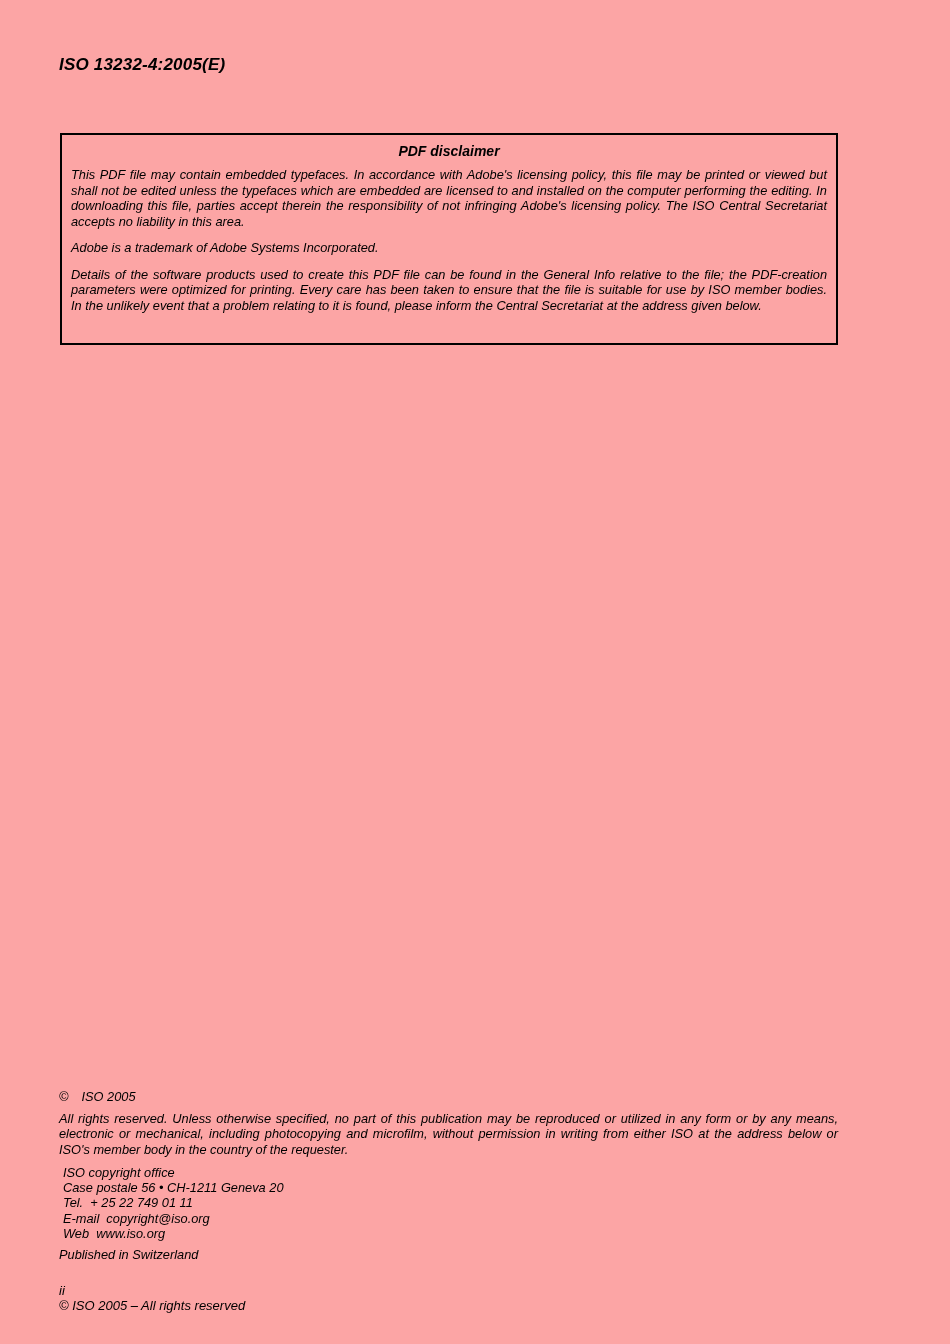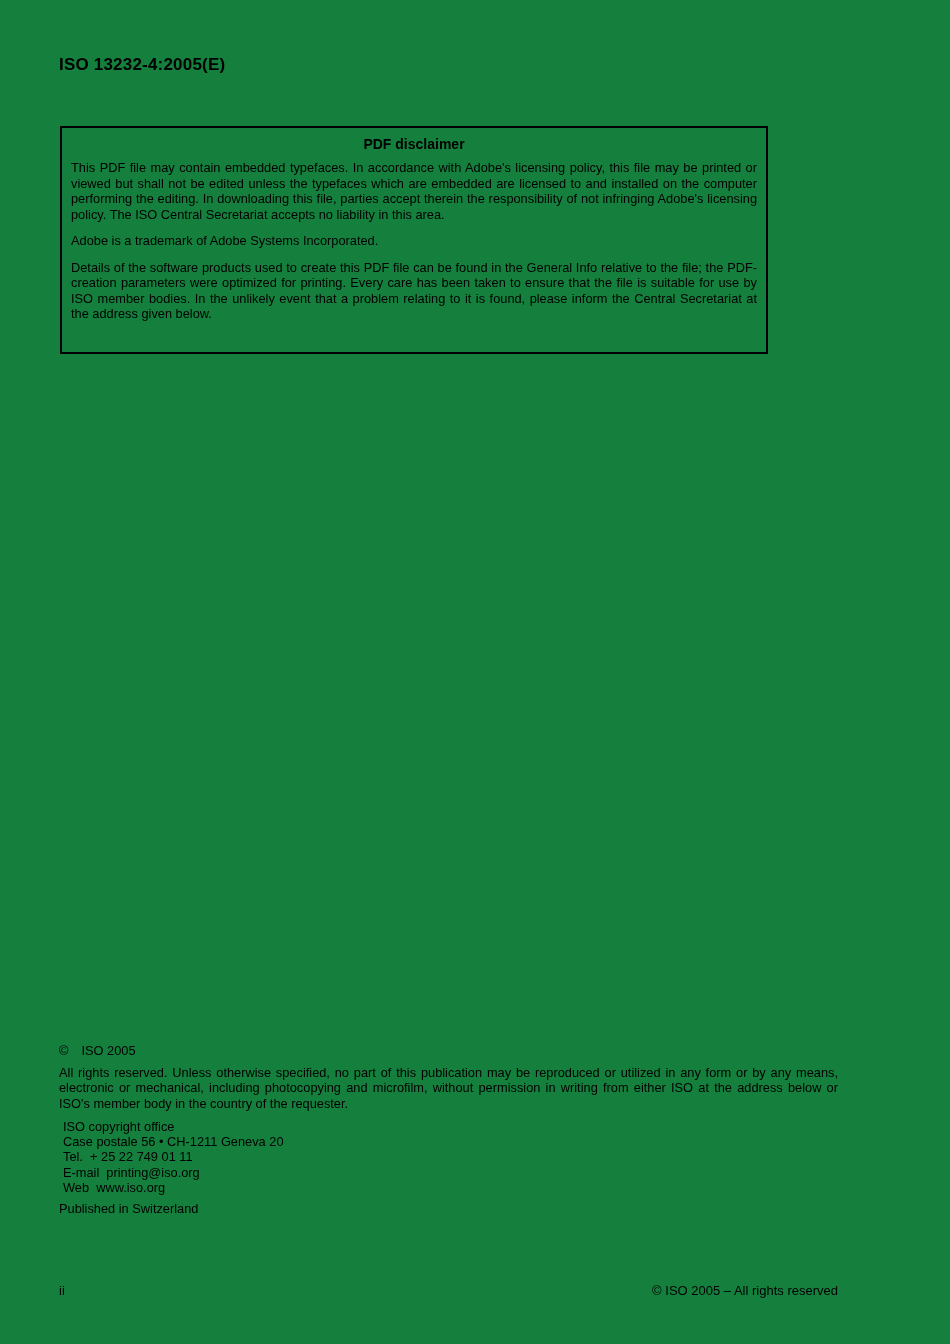--- a/index.html
+++ b/index.html
@@ -5,56 +5,57 @@
   * { margin: 0; padding: 0; box-sizing: border-box; }
   html, body { background: #ffffff; }
   body {
     font-family: "Liberation Sans", "DejaVu Sans", sans-serif;
     color: #000000;
   }
   .page {
     position: relative;
     width: 950px;
     height: 1344px;
-    background: #15803d;
+    background: #fca5a5;
     overflow: hidden;
+    font-style: italic;
   }
   .doc-header {
     position: absolute;
     left: 59px;
     top: 55px;
     font-size: 17px;
     font-weight: bold;
     letter-spacing: 0.2px;
   }
   .disclaimer-box {
     position: absolute;
     left: 60px;
-    top: 126px;
-    width: 708px;
+    top: 133px;
+    width: 778px;
     border: 2px solid #000000;
     padding: 8px 9px 12px 9px;
   }
   .disclaimer-title {
     text-align: center;
     font-weight: bold;
     font-size: 14px;
     margin-bottom: 8px;
   }
   .disclaimer-para {
     font-size: 12.8px;
     line-height: 15.5px;
     text-align: justify;
     margin-bottom: 11px;
   }
   .disclaimer-para:last-child { margin-bottom: 18px; }
   .copyright-section {
     position: absolute;
     left: 59px;
-    top: 1043px;
+    top: 1089px;
     width: 779px;
   }
   .copyright-line {
     font-size: 12.8px;
     line-height: 15.5px;
     margin-bottom: 6px;
   }
   .copyright-line .c-symbol { display: inline-block; margin-right: 13px; }
   .rights-para {
     font-size: 12.8px;
@@ -77,20 +78,21 @@
   }
   .doc-footer {
     position: absolute;
     left: 59px;
     top: 1283px;
     width: 779px;
     display: flex;
     justify-content: space-between;
     align-items: baseline;
     font-size: 13px;
+    flex-direction: column;
   }
 </style>
 </head>
 <body>
 
 <div class="page">
 
   <div class="doc-header">ISO 13232-4:2005(E)</div>
 
   <div class="disclaimer-box">
@@ -102,21 +104,21 @@
 
   <div class="copyright-section">
     <div class="copyright-line">
       <span class="c-symbol">©</span><span>ISO 2005</span>
     </div>
     <div class="rights-para">All rights reserved. Unless otherwise specified, no part of this publication may be reproduced or utilized in any form or by any means, electronic or mechanical, including photocopying and microfilm, without permission in writing from either ISO at the address below or ISO's member body in the country of the requester.</div>
     <div class="address-block">
       <div class="address-line">ISO copyright office</div>
       <div class="address-line">Case postale 56 • CH-1211 Geneva 20</div>
       <div class="address-line">Tel.  + 25 22 749 01 11</div>
-      <div class="address-line">E-mail  printing@iso.org</div>
+      <div class="address-line">E-mail  copyright@iso.org</div>
       <div class="address-line">Web  www.iso.org</div>
     </div>
     <div class="published-line">Published in Switzerland</div>
   </div>
 
   <div class="doc-footer">
     <span>ii</span>
     <span>© ISO 2005 – All rights reserved</span>
   </div>
 

